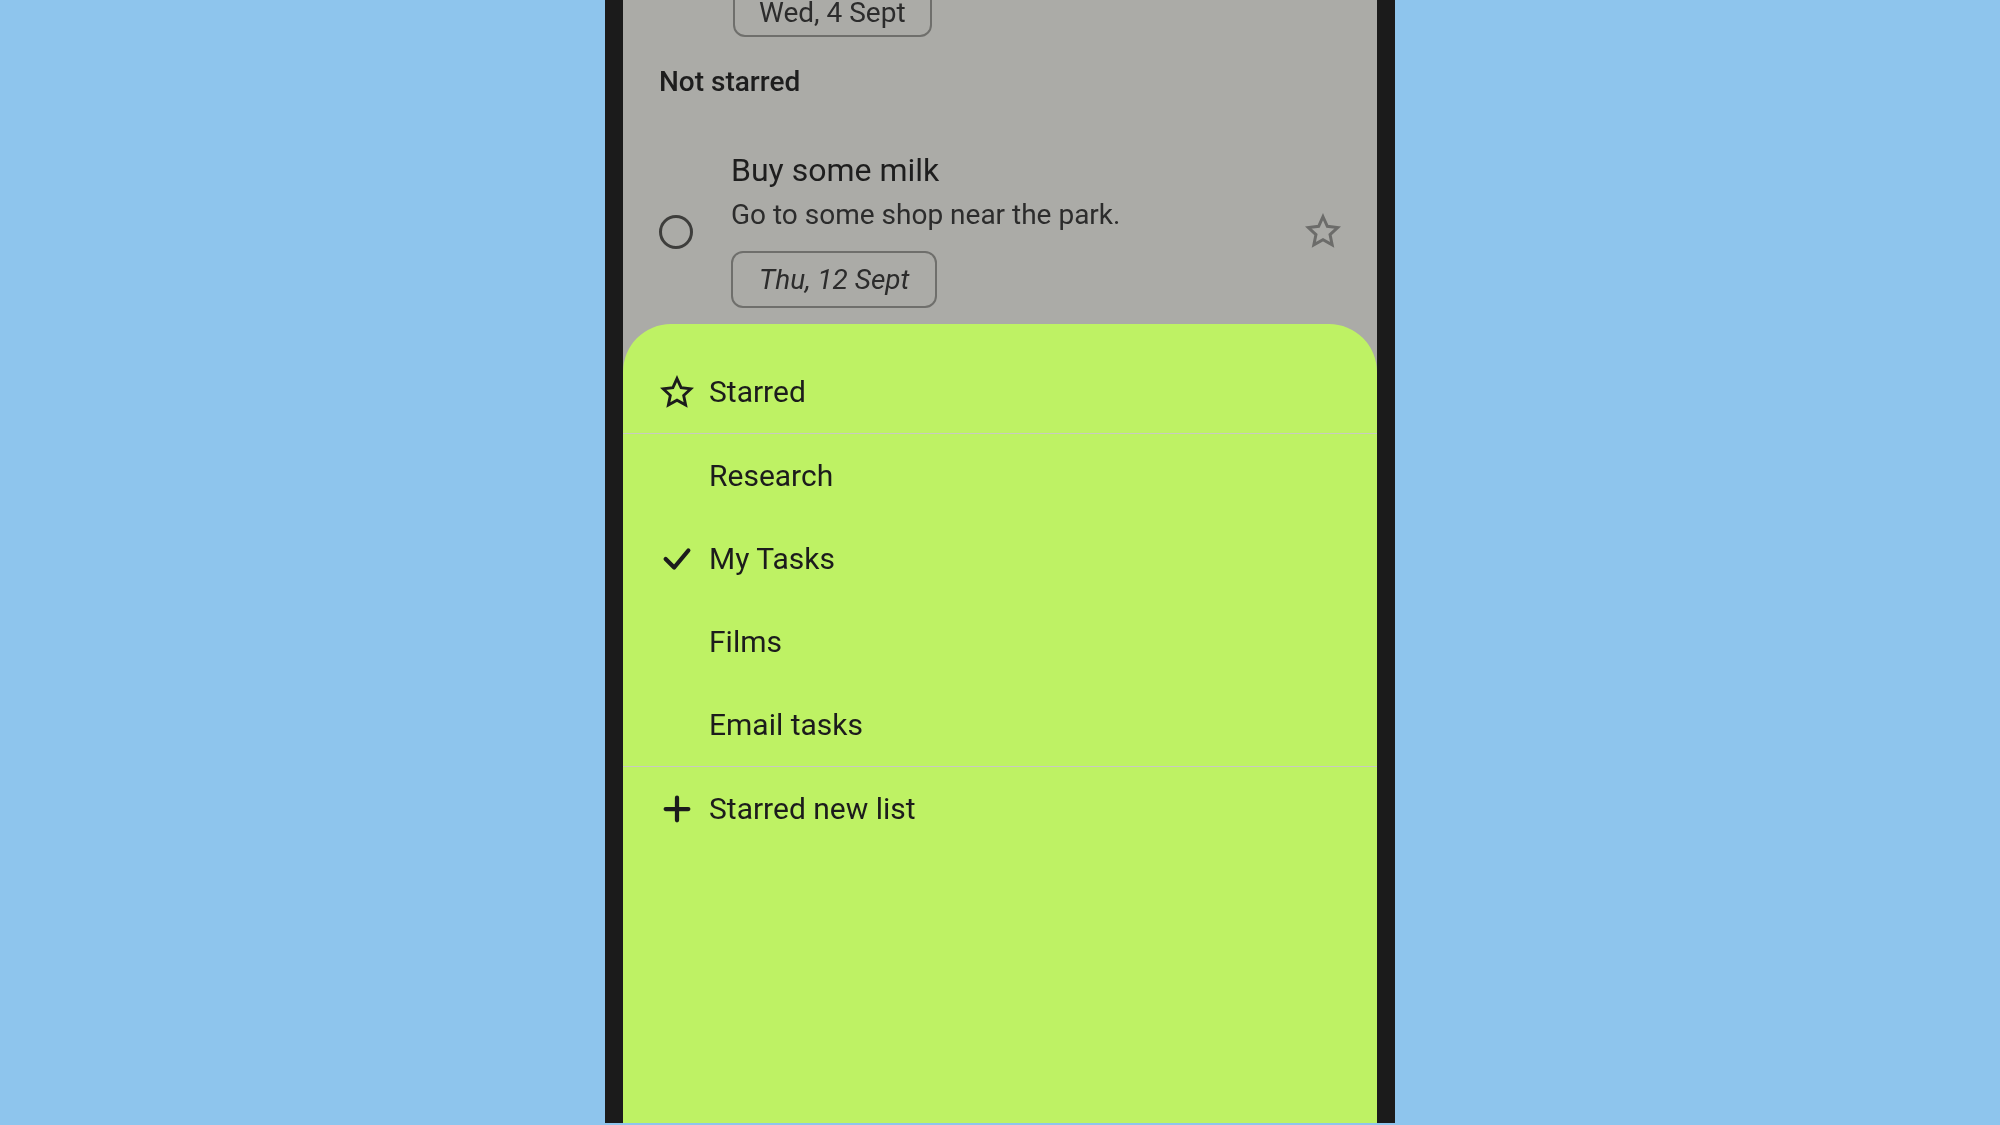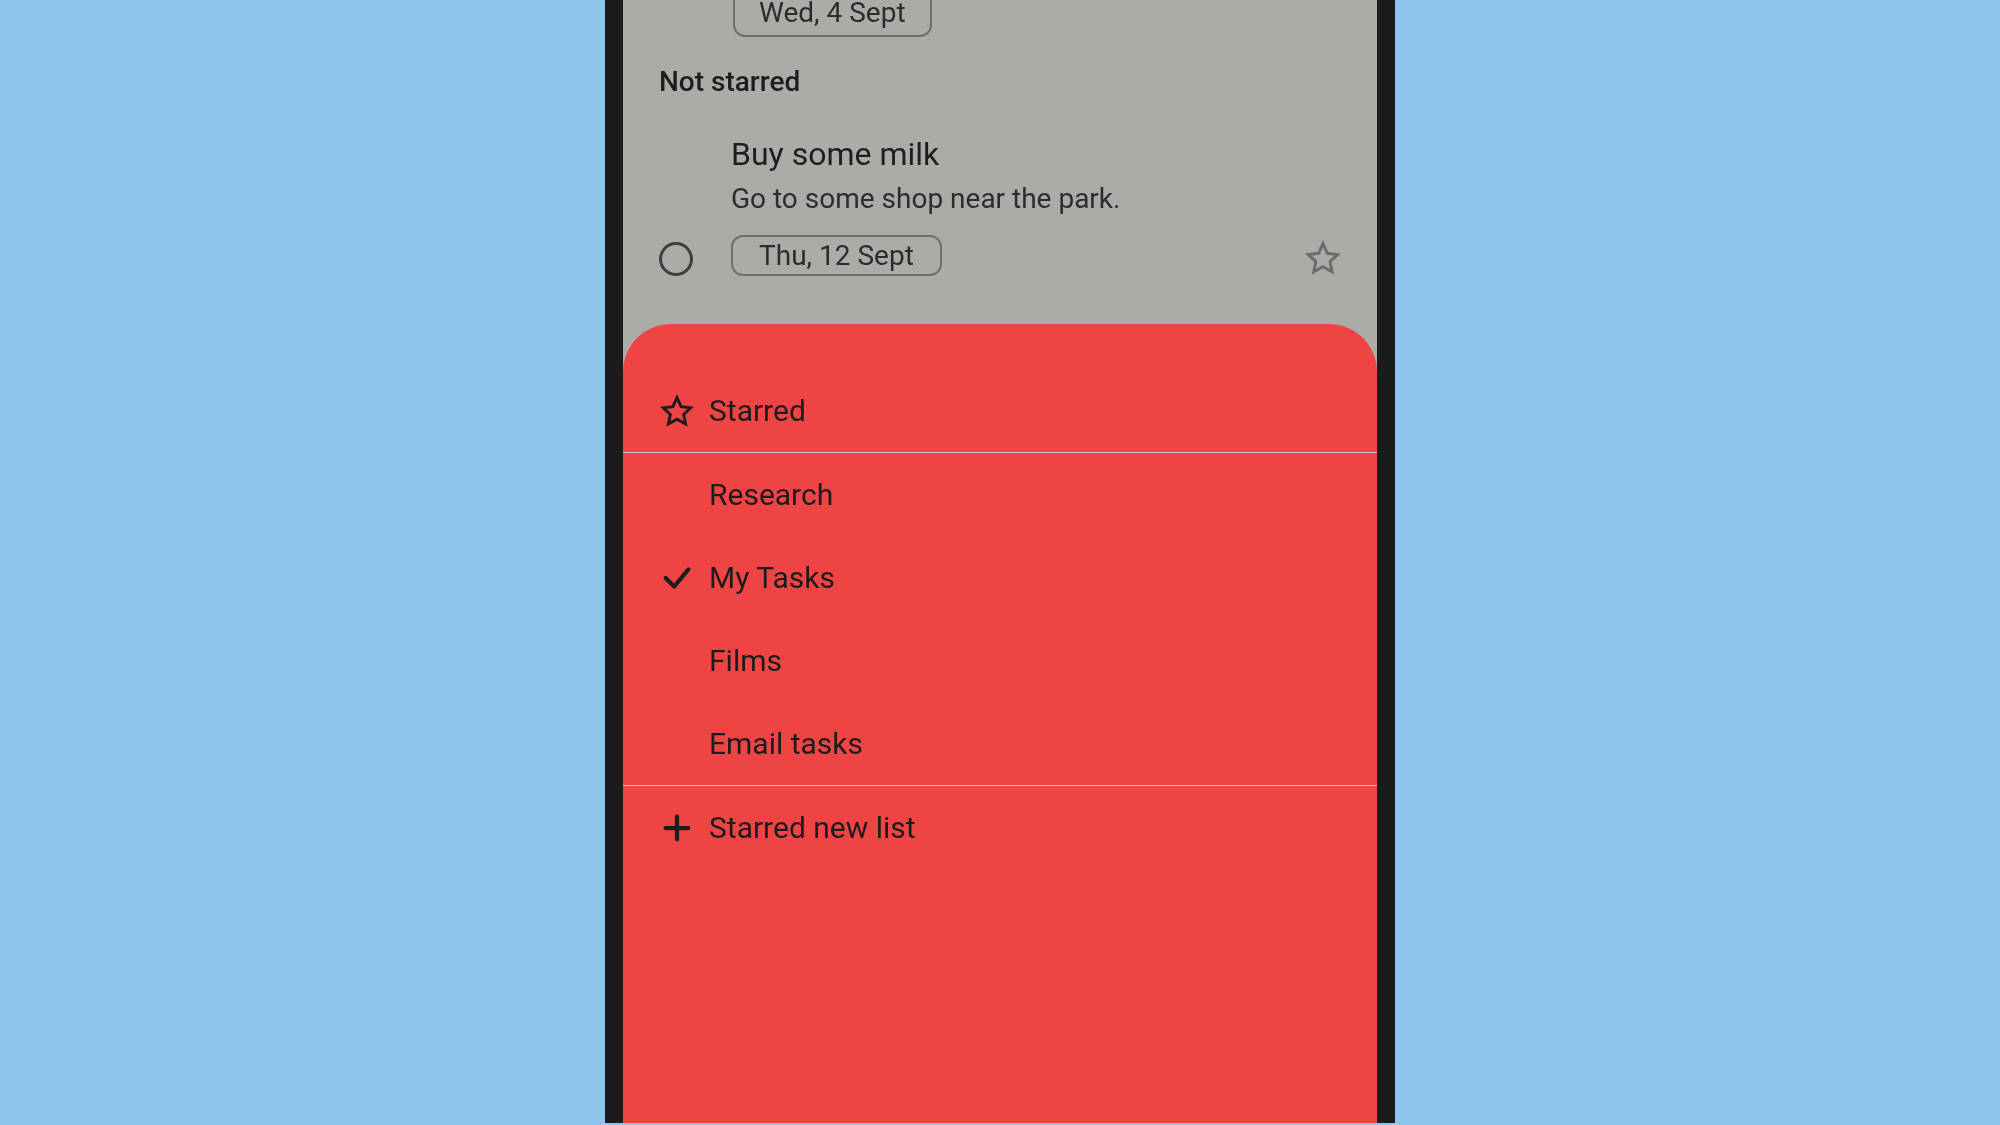--- a/index.html
+++ b/index.html
@@ -41,22 +41,22 @@
     color: #2c2c2c;
   }
   .section-header {
     font-size: 28px;
     font-weight: 500;
     color: #1d1d1d;
     margin-top: 28px;
   }
   .task-row {
     display: flex;
-    align-items: flex-end;
-    margin-top: 36px;
+    align-items: center;
+    margin-top: 52px;
   }
   .task-circle {
     width: 34px;
     height: 34px;
     border: 3px solid #3e3e3c;
     border-radius: 50%;
     flex-shrink: 0;
     margin-top: 6px;
   }
   .task-text {
@@ -70,42 +70,43 @@
   }
   .task-desc {
     font-size: 28px;
     color: #2c2c2c;
     margin-top: 6px;
   }
   .date-chip {
     display: inline-block;
     border: 2px solid #6f6f6c;
     border-radius: 12px;
-    padding: 2px 26px;
+    padding: 10px 26px;
     margin-top: 20px;
     font-size: 28px;
     color: #2c2c2c;
+    font-style: italic;
   }
   .star-outline {
     width: 36px;
     height: 36px;
     flex-shrink: 0;
     margin-top: 4px;
   }
   .star-outline svg { width: 100%; height: 100%; fill: none; stroke: #6c6c6a; stroke-width: 2; }
 
   
   .sheet {
     position: absolute;
     left: 0; right: 0; bottom: 0;
     top: 326px;
-    background: #ef4444;
+    background: #bef264;
     border-top-left-radius: 48px;
     border-top-right-radius: 48px;
-    padding-top: 45px;
+    padding-top: 26px;
   }
   .sheet-item {
     display: flex;
     align-items: center;
     padding: 24px 28px;
     font-size: 30px;
     color: #1c1c1c;
   }
   .sheet-item .icon-slot {
     width: 52px;

